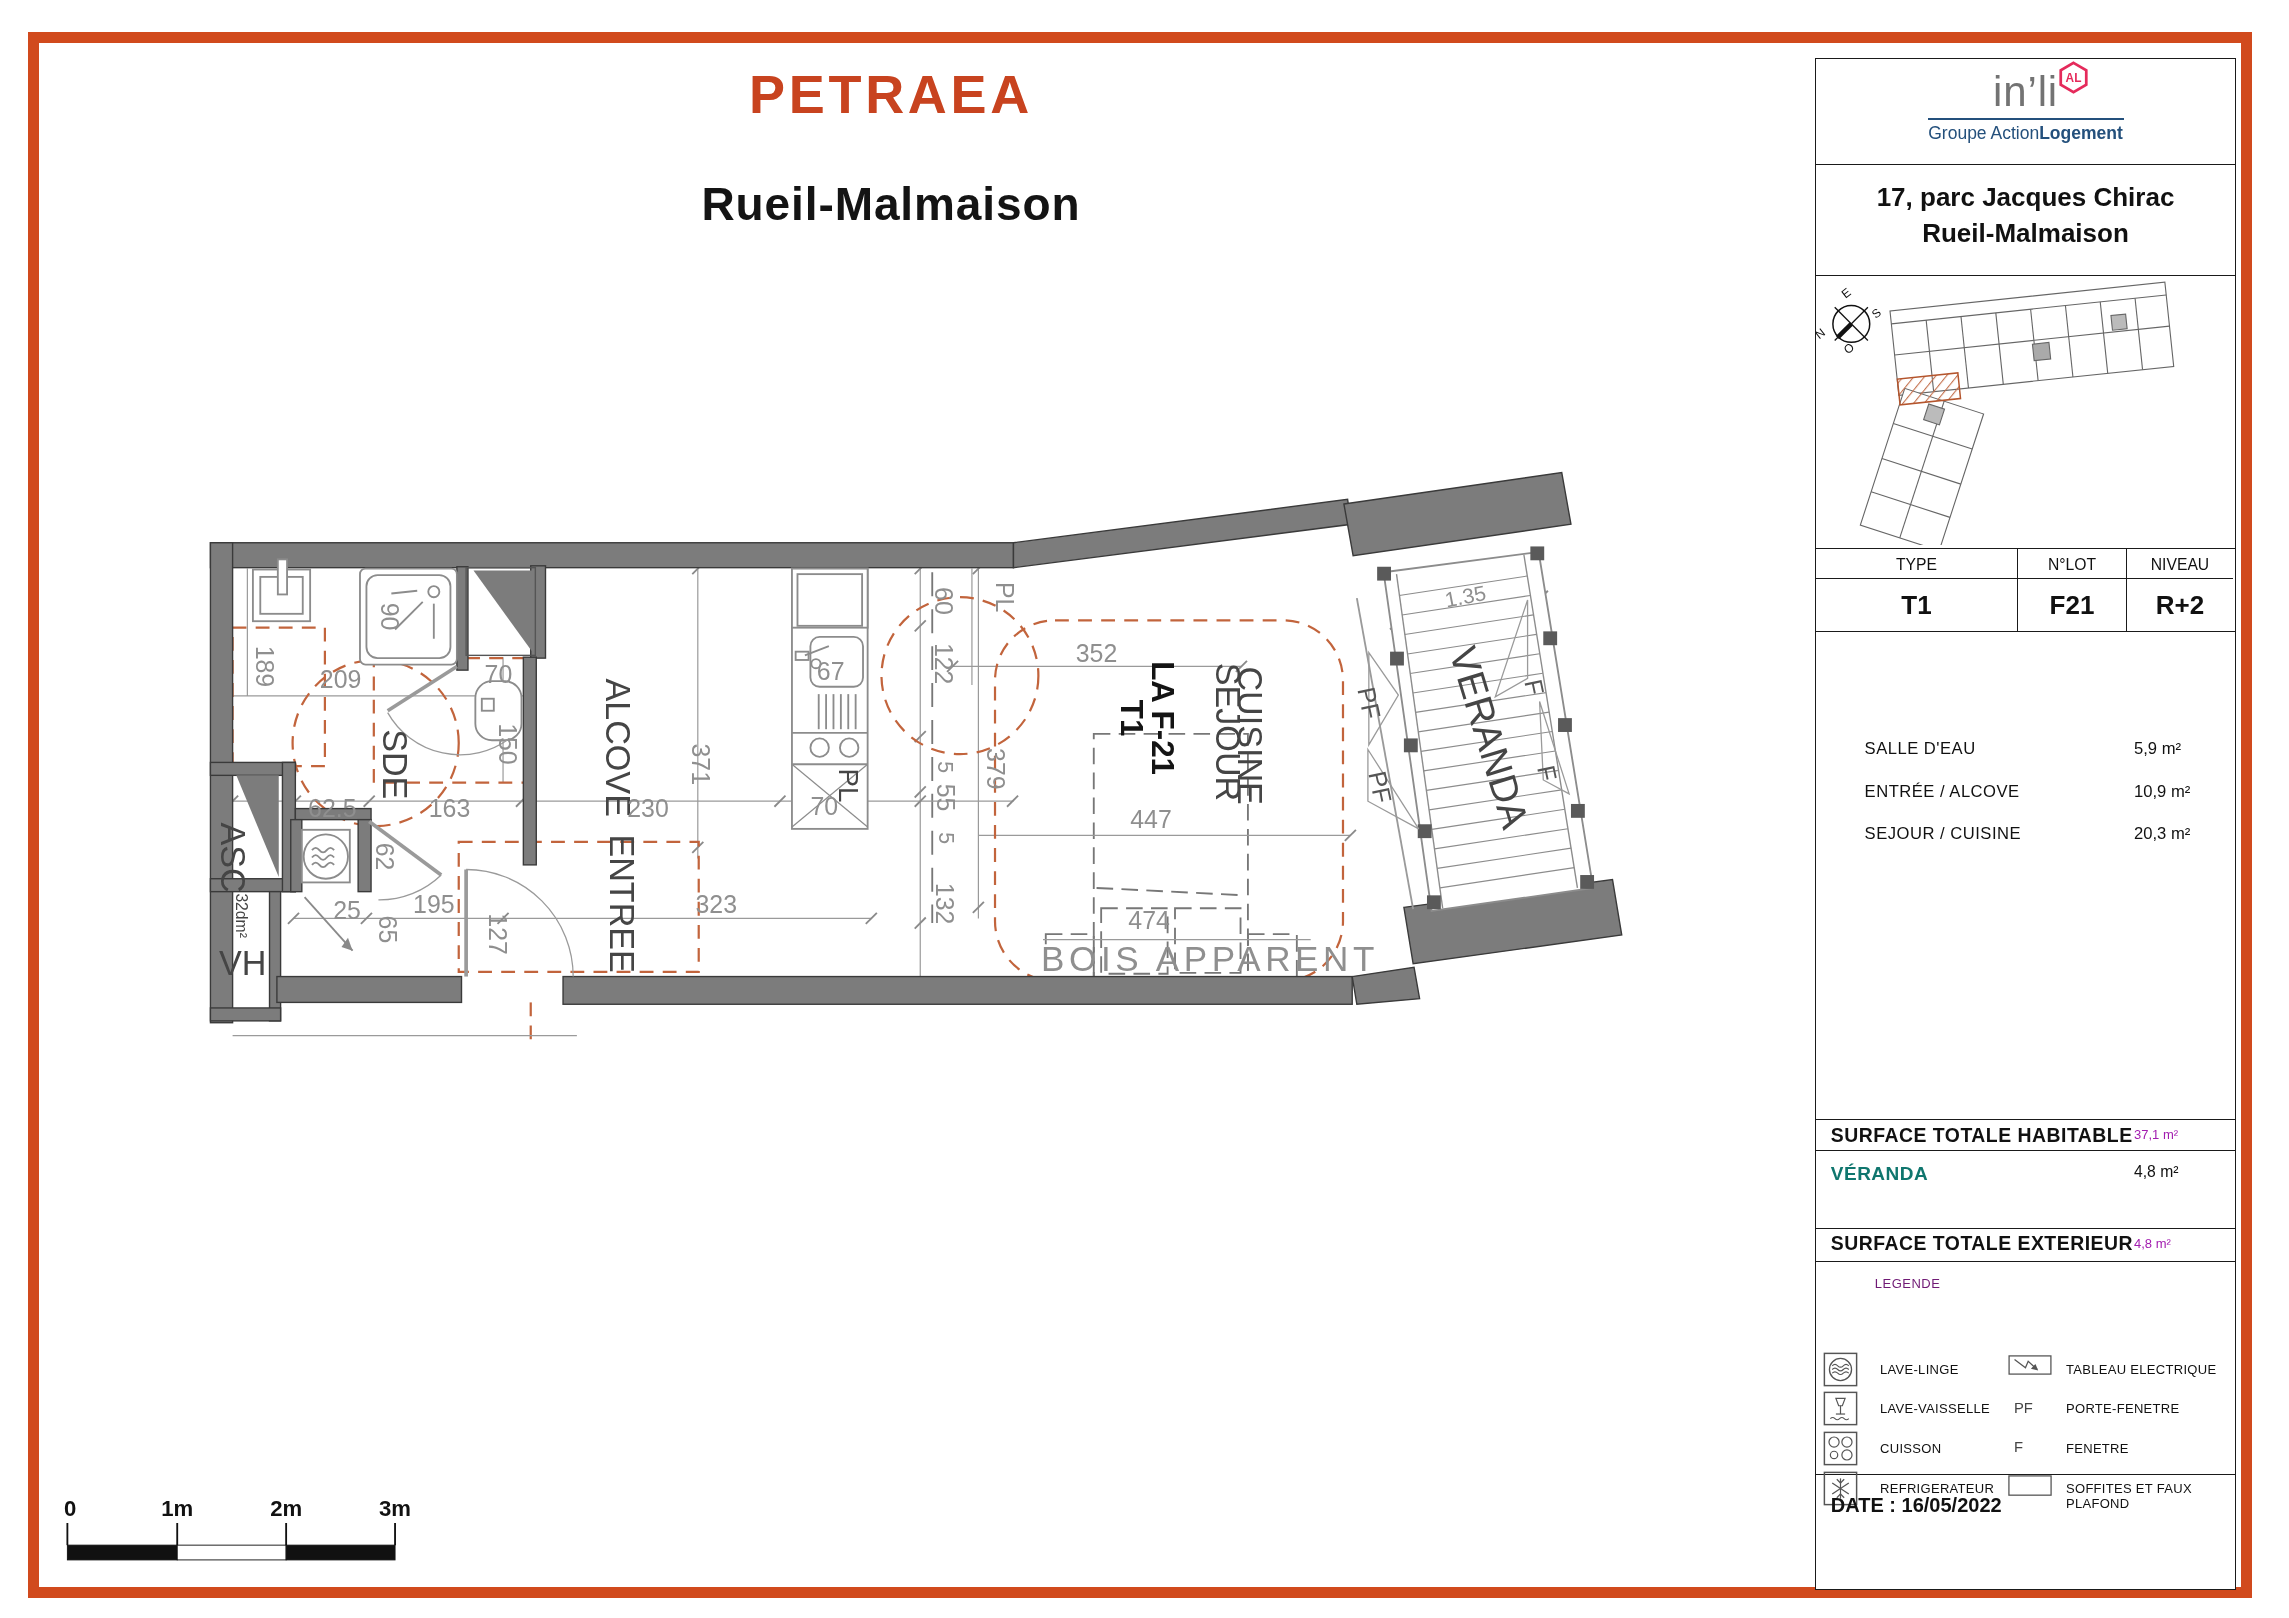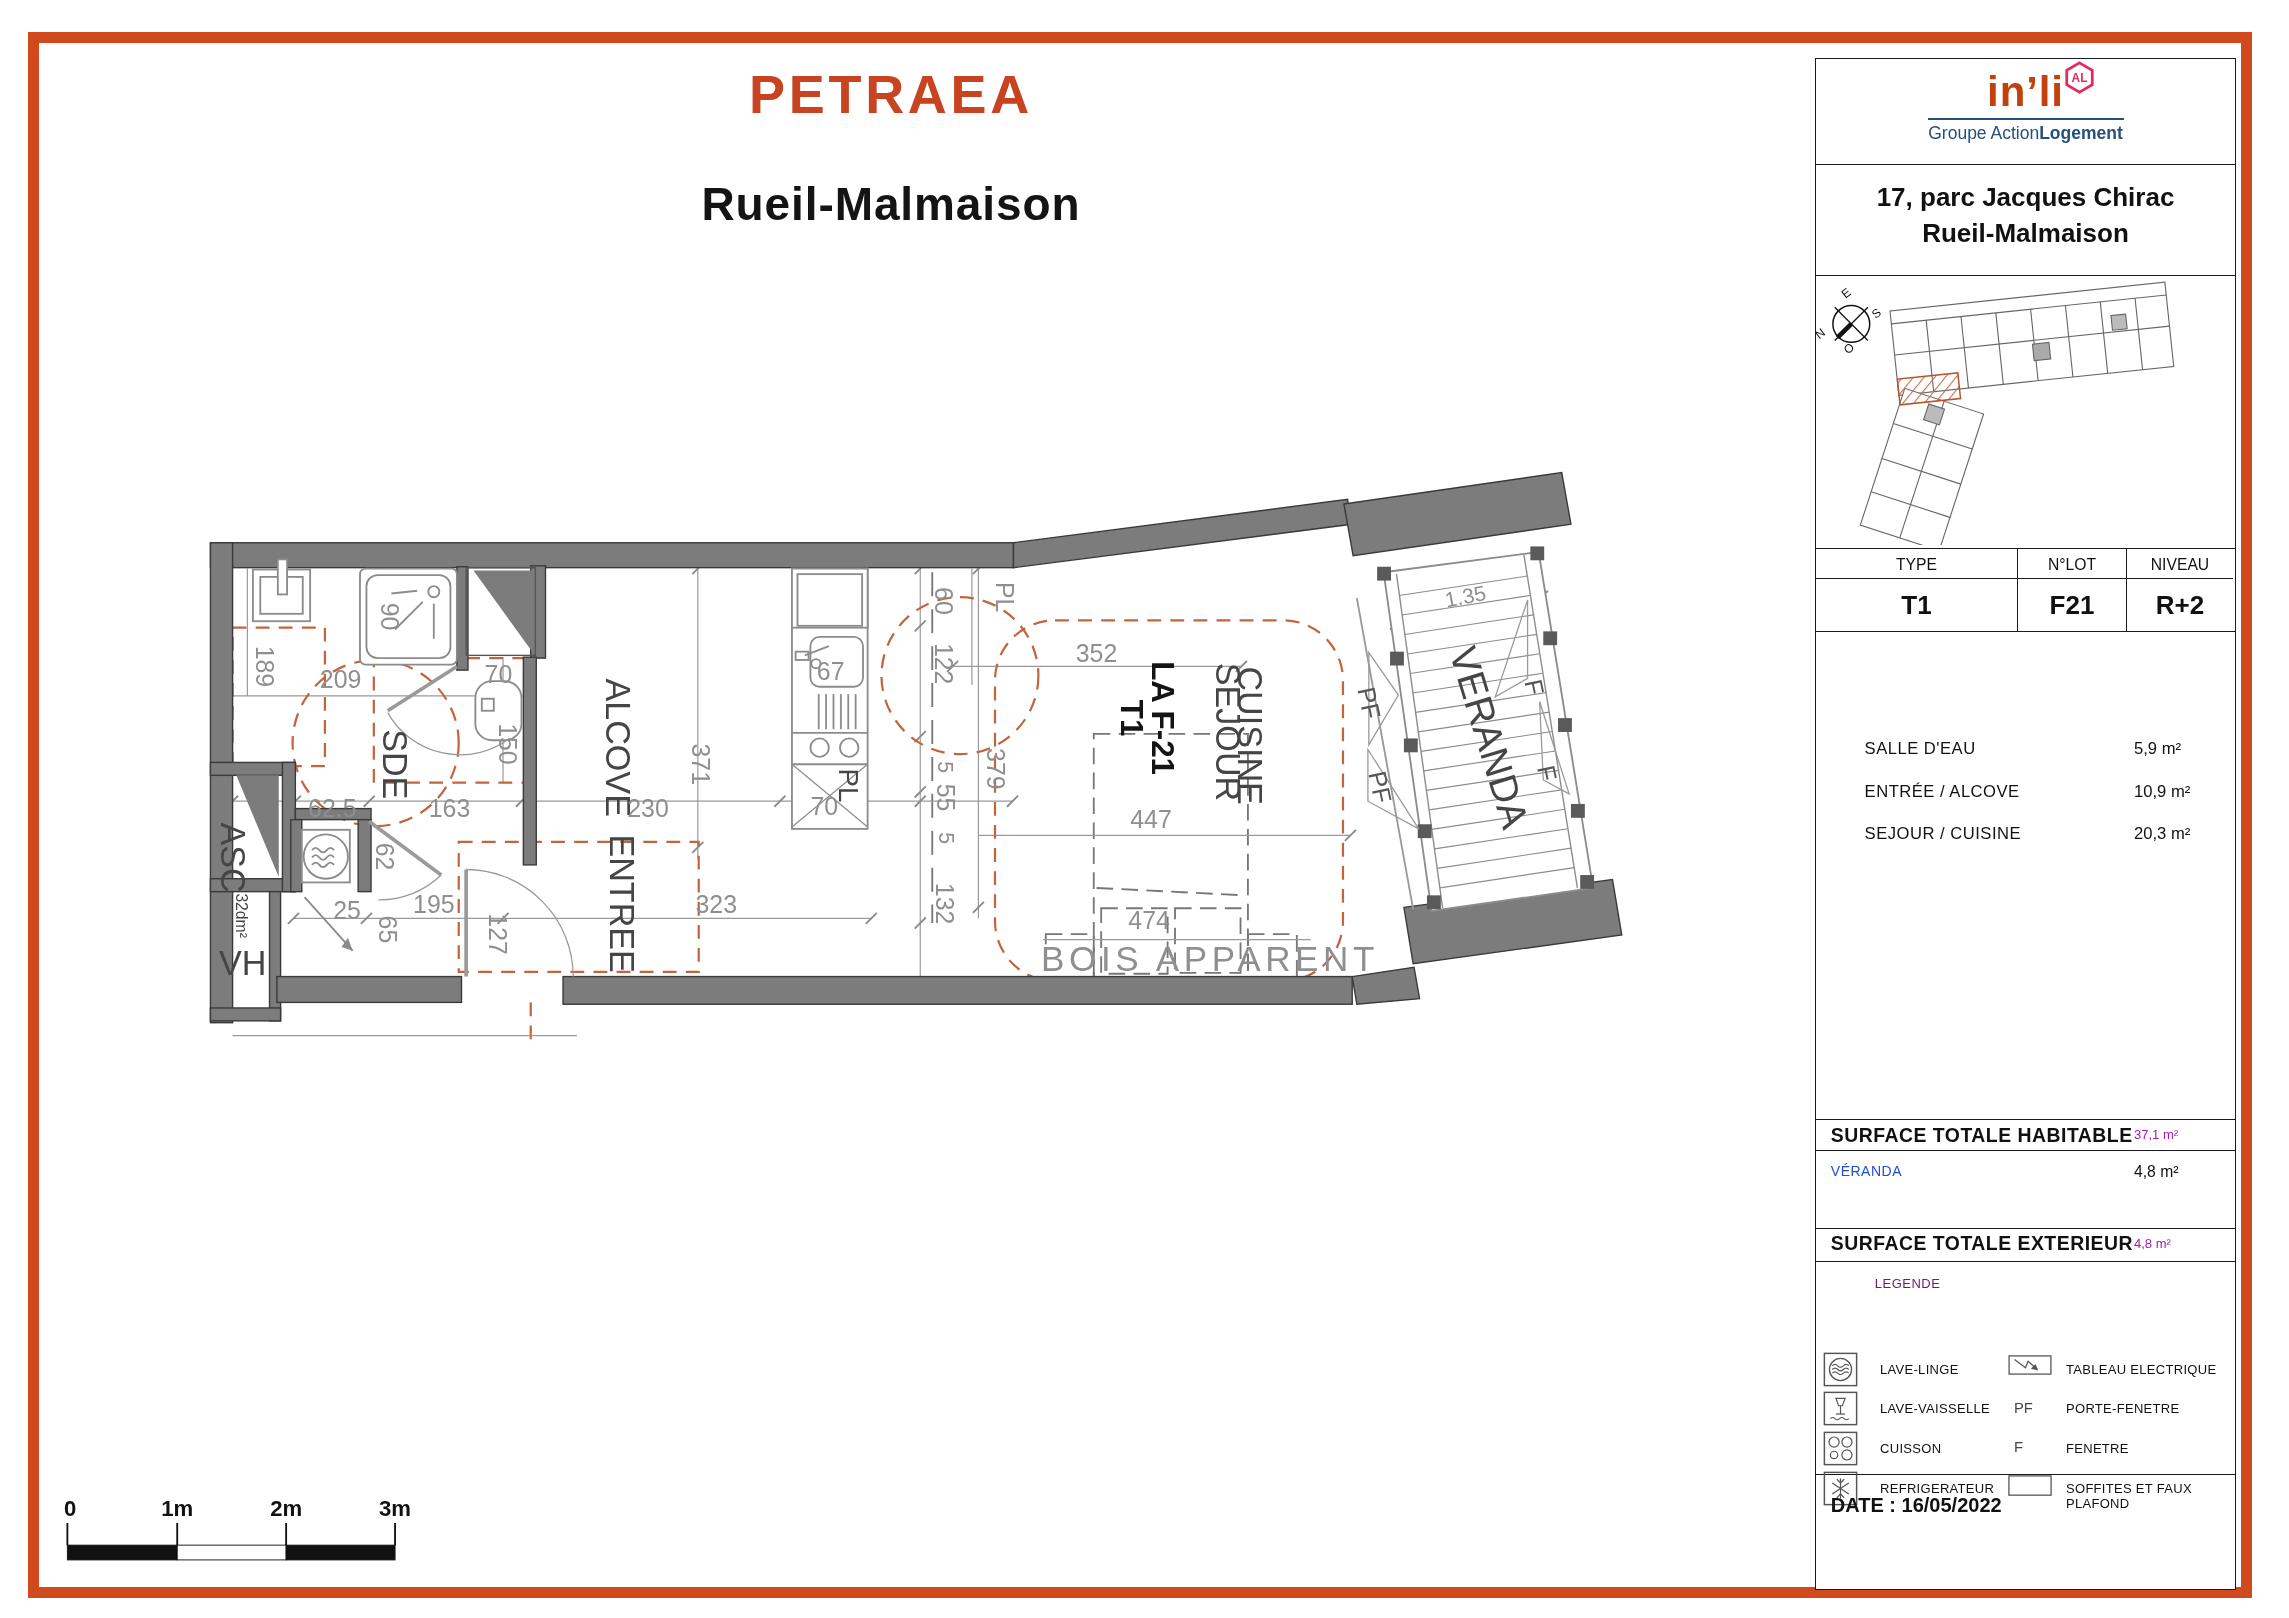--- a/index.html
+++ b/index.html
@@ -6,42 +6,42 @@
   .page{position:relative;width:2290px;height:1619px;background:#ffffff;font-family:"Liberation Sans",sans-serif;overflow:hidden;}
   .frame{position:absolute;left:28px;top:32px;width:2224px;height:1566px;border:11px solid #D14A1D;box-sizing:border-box;}
   .title-project{position:absolute;left:554px;top:63px;width:674px;text-align:center;font-size:54px;font-weight:bold;color:#C8431F;letter-spacing:3.7px;}
   .title-city{position:absolute;left:554px;top:177px;width:674px;text-align:center;font-size:46px;font-weight:bold;color:#141414;letter-spacing:0.9px;}
   .plan-svg{position:absolute;left:0;top:0;width:2290px;height:1619px;}
   
   .panel{position:absolute;left:1815px;top:58px;width:421px;height:1532px;border:1.8px solid #1a1a1a;box-sizing:border-box;background:#fff;}
   .sec{position:absolute;left:0;width:100%;border-bottom:1.8px solid #1a1a1a;box-sizing:border-box;}
   .sec-logo{top:0;height:106px;text-align:center;}
   .logo-row{margin-top:9.2px;display:inline-block;position:relative;}
-  .inli{font-size:42px;font-weight:bold;color:#c2410c;letter-spacing:0.9px;}
+  .inli{font-size:42px;font-weight:normal;color:#737373;letter-spacing:0.9px;}
   .hex{position:absolute;right:-31px;top:-7.4px;}
   .logo-rule{width:196px;height:1.8px;background:#24507C;margin:1.8px auto 2.8px auto;}
   .logo-group{font-size:17.5px;color:#24507C;}
   .logo-group b{font-weight:bold;}
   .sec-address{top:106px;height:111px;text-align:center;color:#111;}
   .addr1{margin-top:16.6px;font-size:26px;font-weight:bold;}
   .addr2{margin-top:5.5px;font-size:26px;font-weight:bold;}
   .sec-siteplan{top:217px;height:273px;}
   .sec-table{top:490px;height:83px;display:grid;grid-template-columns:202px 109px 106px;grid-template-rows:29.5px 52px;}
   .sec-table .hc{font-size:15.7px;color:#111;text-align:center;padding-top:6.5px;border-right:1.8px solid #1a1a1a;border-bottom:1.8px solid #1a1a1a;box-sizing:border-box;}
   .sec-table .vc{font-size:26px;font-weight:bold;color:#111;text-align:center;padding-top:11px;border-right:1.8px solid #1a1a1a;box-sizing:border-box;}
   .sec-table .last{border-right:none;}
   .sec-rooms{top:573px;height:488px;font-size:16.6px;color:#111;}
   .room-row{position:absolute;left:0;width:100%;}
   .room-row .lbl{position:absolute;left:16.6px;letter-spacing:0.5px;margin-left:32px;}
   .room-row .val{position:absolute;left:318px;}
   .sec-hab{top:1061px;height:31px;text-decoration:underline;}
   .tot-lbl{position:absolute;left:14.8px;top:3.7px;font-size:19.4px;font-weight:bold;color:#111;letter-spacing:0.5px;}
   .tot-val{position:absolute;left:318px;top:6.5px;font-size:13px;color:#a21caf;}
   .sec-ver{top:1093px;height:77px;}
-  .ver-lbl{position:absolute;left:14.8px;top:11px;font-size:14px;color:#1d4ed8;letter-spacing:0.5px;}
+  .ver-lbl{position:absolute;left:14.8px;top:11px;font-size:19px;color:#0f766e;letter-spacing:0.5px;font-weight:bold;}
   .ver-val{position:absolute;left:318px;top:11px;font-size:15.7px;color:#111;}
   .sec-ext{top:1169px;height:34px;}
   .sec-legend{top:1204px;height:212px;}
   .leg-title{position:absolute;left:14.8px;top:13px;font-size:13px;color:#701a75;letter-spacing:0.5px;padding-left:44px;}
   .leg-icon{position:absolute;left:7.4px;width:35px;height:35px;}
   .leg-lbl-l{position:absolute;left:64px;font-size:13px;color:#111;letter-spacing:0.3px;}
   .leg-sym{position:absolute;left:192px;}
   .leg-sym-txt{position:absolute;left:198px;font-size:14.8px;color:#444;}
   .leg-lbl-r{position:absolute;left:250px;font-size:13px;color:#111;letter-spacing:0.3px;}
   .sec-date{top:1416px;height:114px;border-bottom:none;}

